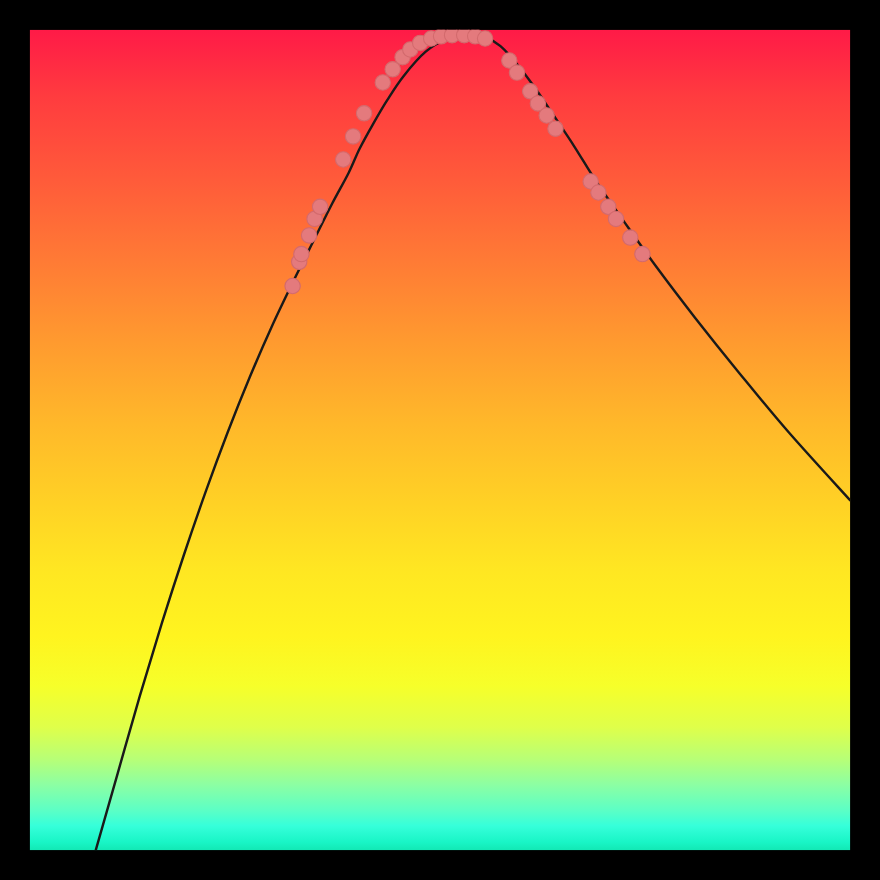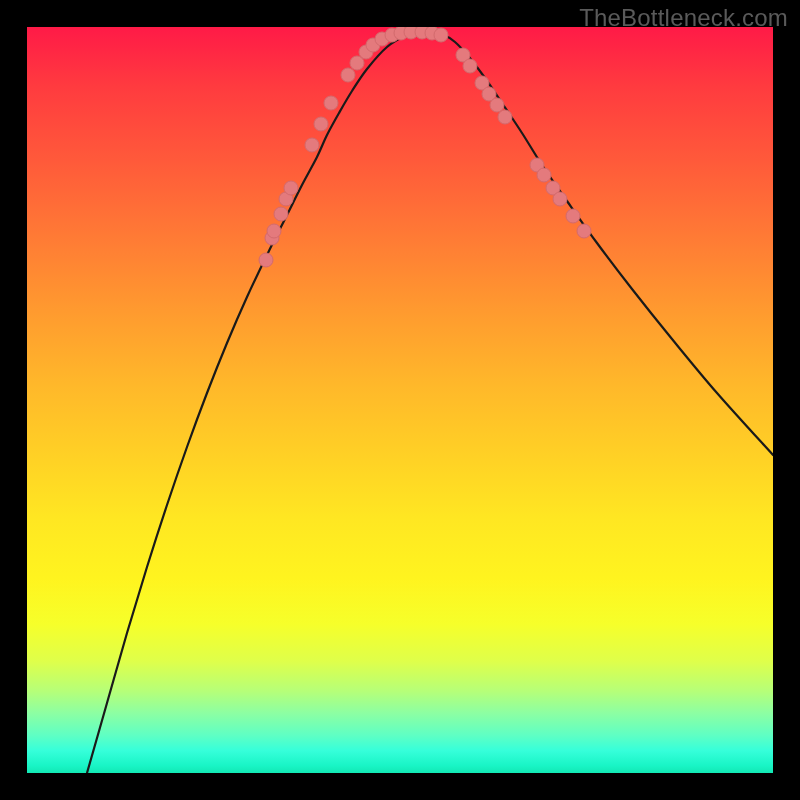--- a/index.html
+++ b/index.html
@@ -106,14 +106,13 @@
           <circle cx="478" cy="90" r="7" fill="#e47a7d" stroke="#d36a6d" stroke-width="1"></circle>
           <circle cx="510" cy="138" r="7" fill="#e47a7d" stroke="#d36a6d" stroke-width="1"></circle>
           <circle cx="517" cy="148" r="7" fill="#e47a7d" stroke="#d36a6d" stroke-width="1"></circle>
           <circle cx="526" cy="161" r="7" fill="#e47a7d" stroke="#d36a6d" stroke-width="1"></circle>
           <circle cx="533" cy="172" r="7" fill="#e47a7d" stroke="#d36a6d" stroke-width="1"></circle>
           <circle cx="546" cy="189" r="7" fill="#e47a7d" stroke="#d36a6d" stroke-width="1"></circle>
           <circle cx="557" cy="204" r="7" fill="#e47a7d" stroke="#d36a6d" stroke-width="1"></circle>
         </g>
     </svg>
   </div>
-  <div class="watermark">TheBottleneck.com</div>
 </div>
 
 </body></html>

